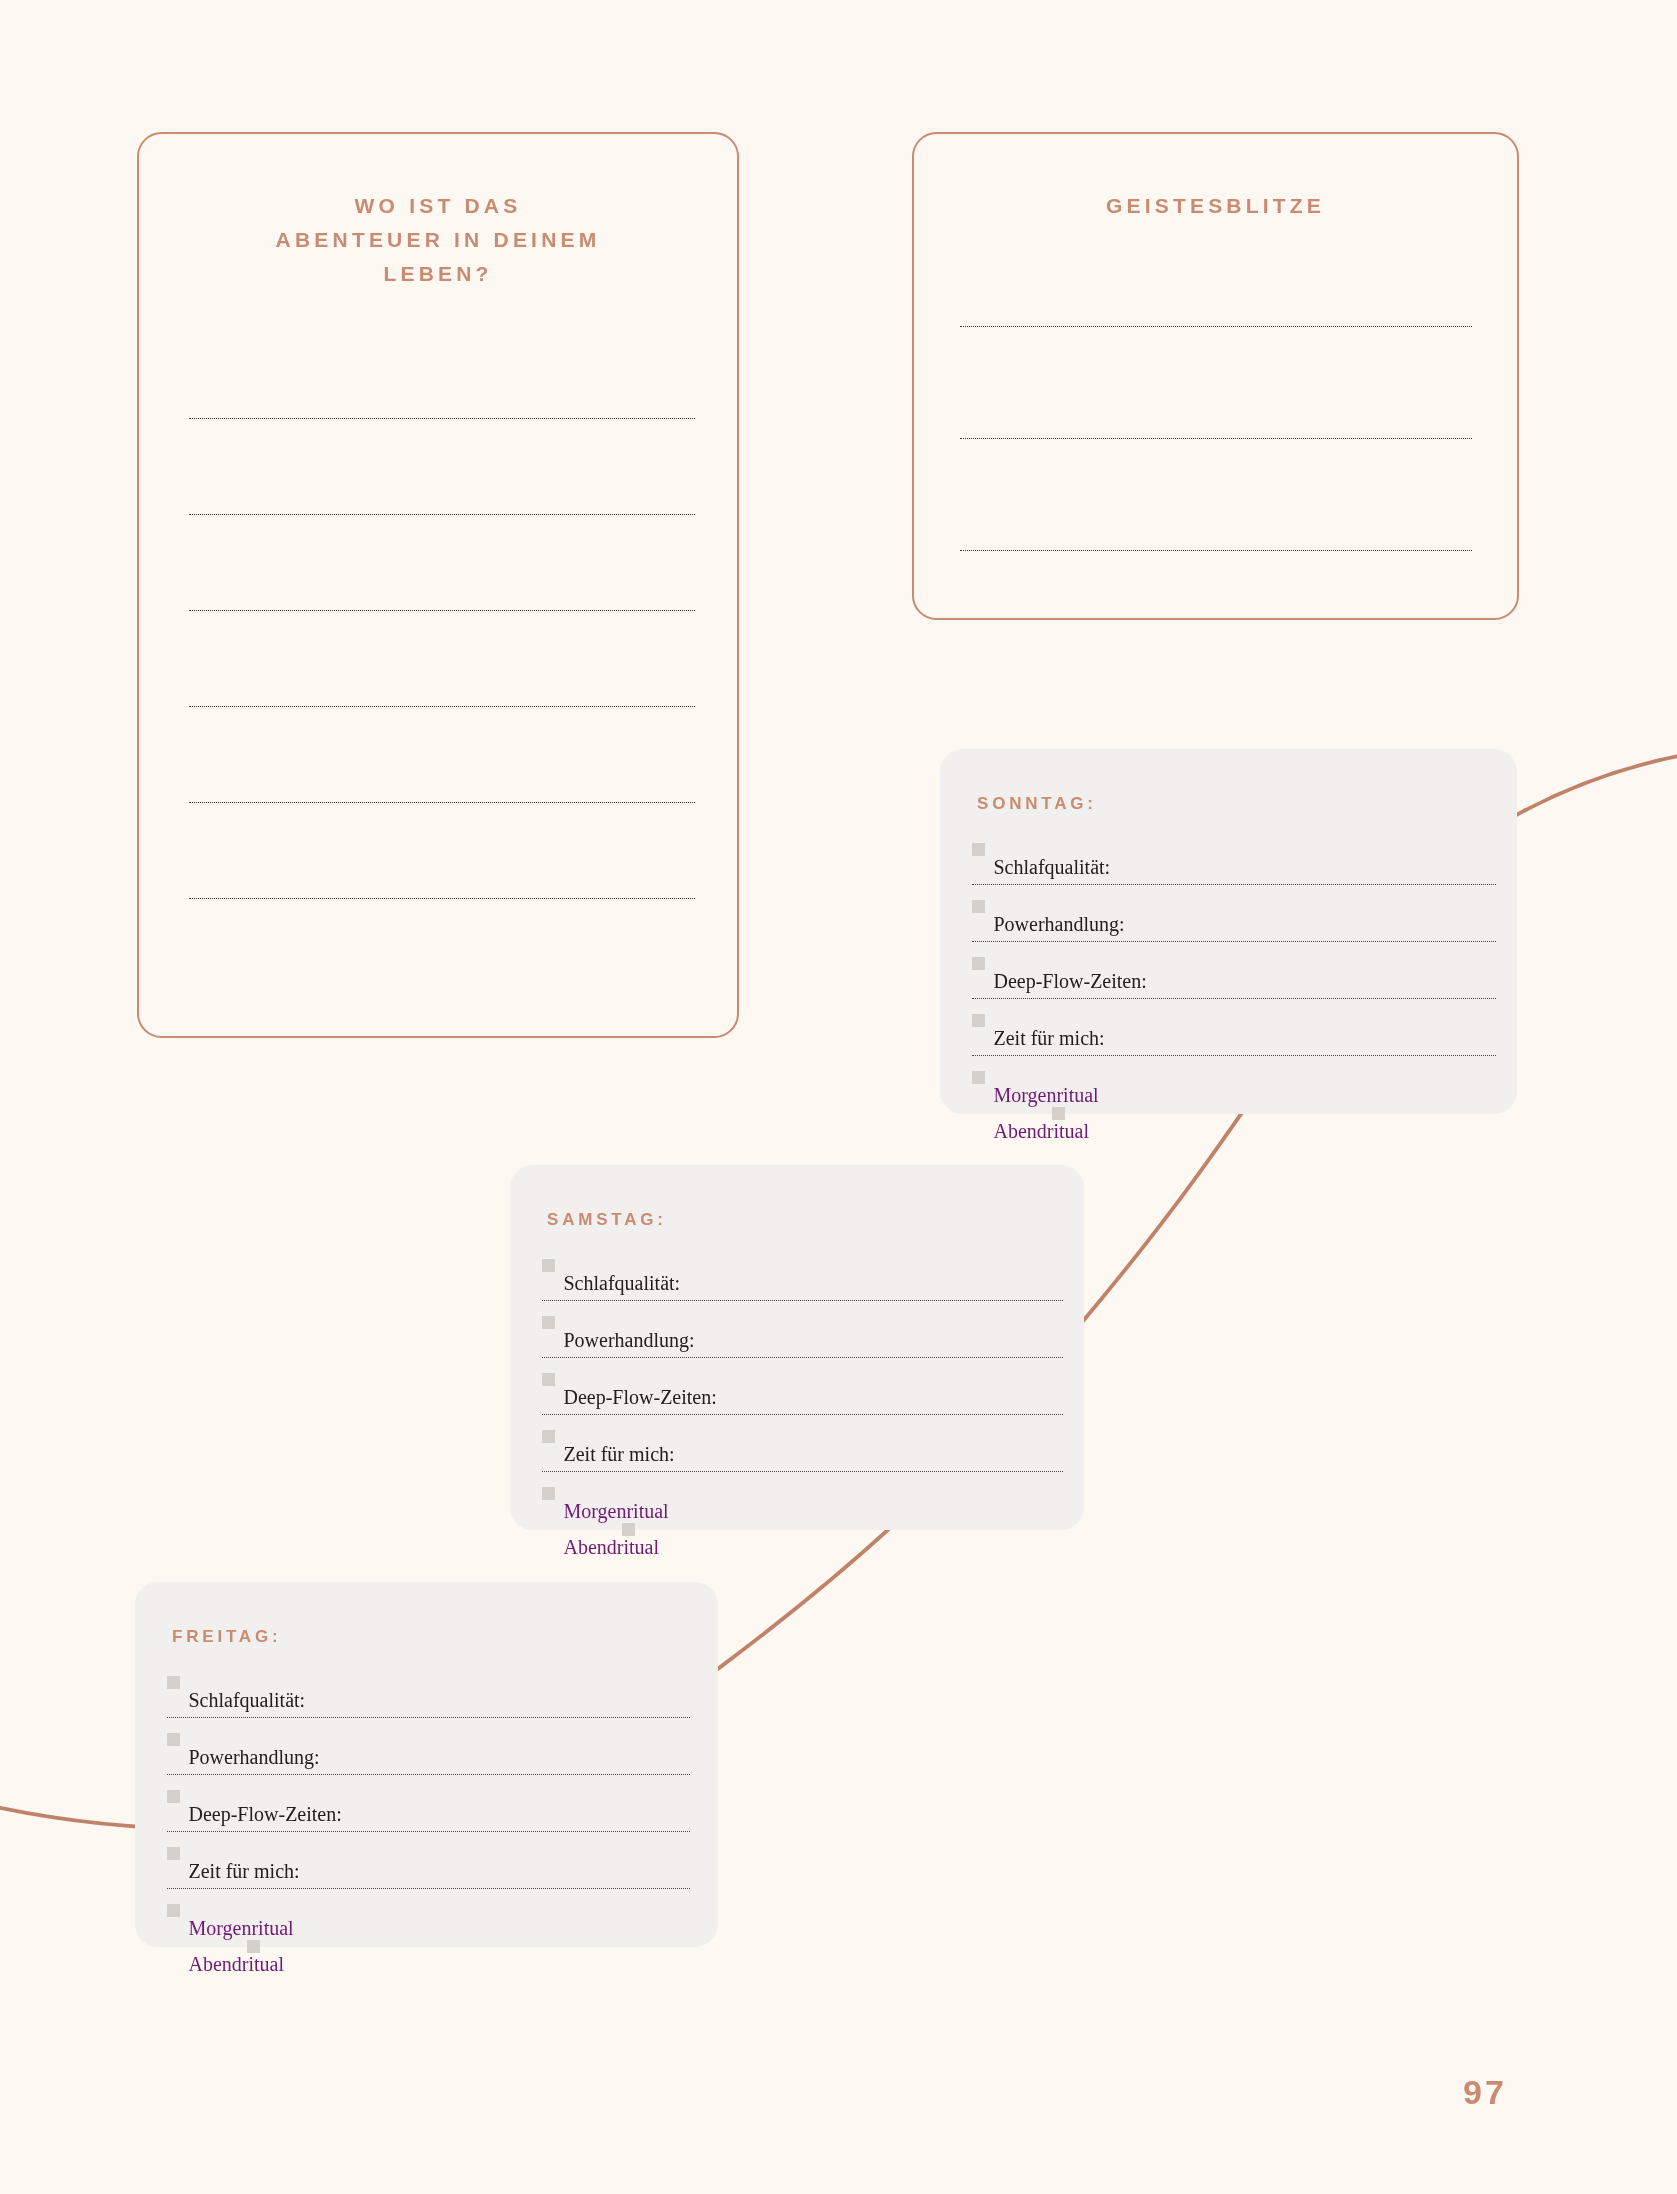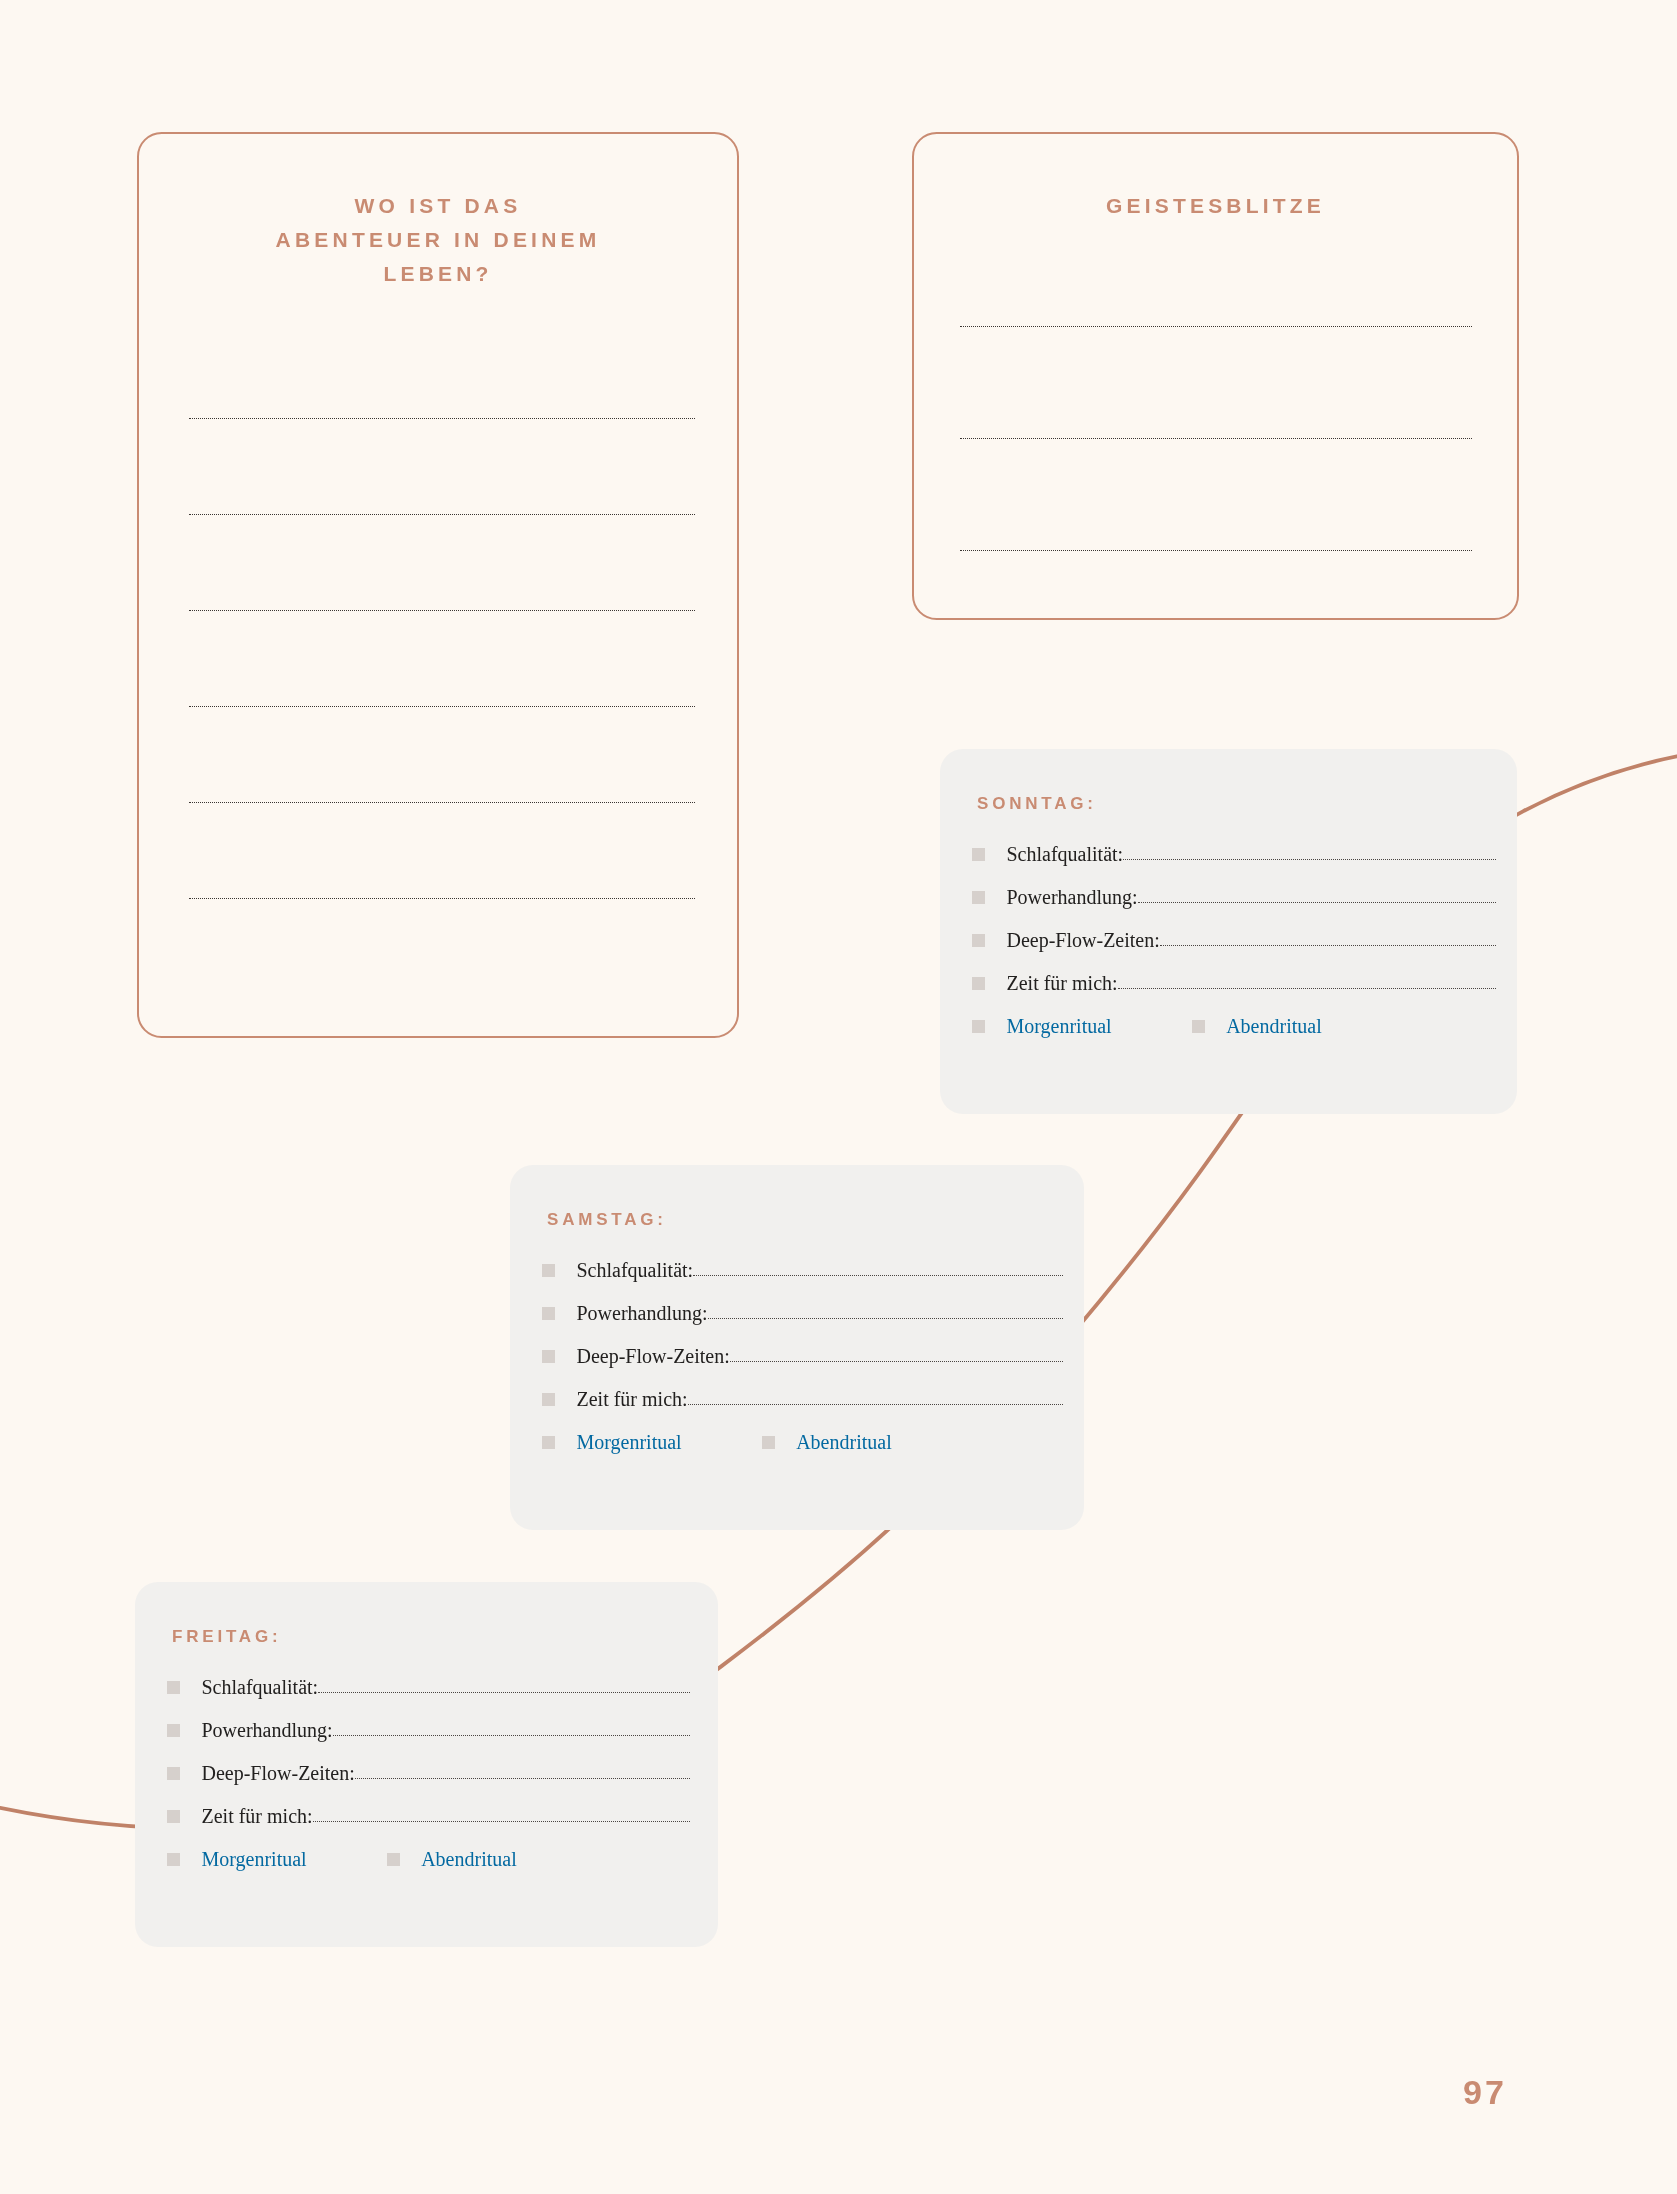--- a/index.html
+++ b/index.html
@@ -69,21 +69,21 @@
   .day-title {
     color: #c98b72;
     font-size: 17px;
     font-weight: 700;
     letter-spacing: 3.8px;
     text-transform: uppercase;
   }
 
   .day-row {
     display: flex;
-    align-items: center;
+    flex-direction: column;
   }
 
   .check-box {
     width: 13px;
     height: 13px;
     background: #d6d0cc;
     flex: 0 0 auto;
   }
 
   .row-label {
@@ -98,21 +98,21 @@
     border-bottom: 1.9px dotted #4a4542;
     flex: 1 1 auto;
     height: 0;
     position: relative;
     top: 5.4px;
   }
 
   .ritual-label {
     font-family: "Liberation Serif", serif;
     font-size: 20px;
-    color: #0369a1;
+    color: #701a75;
     white-space: nowrap;
   }
 
   
   #page-number {
     position: absolute;
     color: #c98b72;
     font-size: 34px;
     font-weight: 700;
     letter-spacing: 3.1px;

